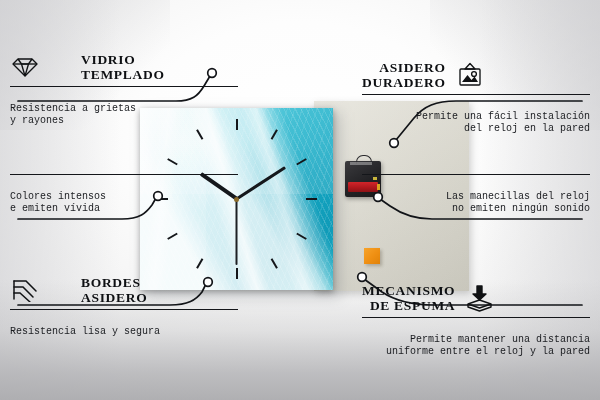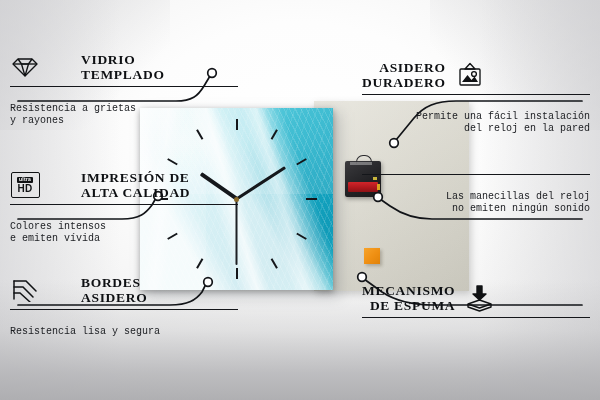--- a/index.html
+++ b/index.html
@@ -302,30 +302,20 @@
       </span>
       <span class="feat-title">VIDRIO
 TEMPLADO</span>
     </div>
     <div class="feat-rule"></div>
     <div class="feat-sub">Resistencia a grietas
 y rayones</div>
   </div>
 
   <div class="feat feat-left" style="top:170px">
-    <div class="feat-head">
-      <span class="feat-icon">
-        <span class="hd-badge">
-          <span class="hd-top">ultra</span>
-          <span class="hd-main">HD</span>
-        </span>
-      </span>
-      <span class="feat-title">IMPRESIÓN DE
-ALTA CALIDAD</span>
-    </div>
     <div class="feat-rule"></div>
     <div class="feat-sub">Colores intensos
 e emiten vívida</div>
   </div>
 
   <div class="feat feat-left" style="top:275px">
     <div class="feat-head">
       <span class="feat-icon">
         <svg width="26" height="24" viewBox="0 0 26 24" fill="none" stroke="#101214" stroke-width="1.5" stroke-linecap="round">
           <path d="M2 3 L14 3 L24 13"></path>
@@ -371,15 +361,17 @@
 DE ESPUMA</span>
       <span class="feat-icon">
         <svg width="27" height="27" viewBox="0 0 27 27" fill="none" stroke="#101214" stroke-width="1.4" stroke-linejoin="round">
           <path d="M11 1 H16 V9 H20 L13.5 15 L7 9 H11 Z" fill="#101214" stroke="#101214"></path>
           <path d="M13.5 15 L25 19 L13.5 23 L2 19 Z"></path>
           <path d="M2 19 V22 L13.5 26 L25 22 V19"></path>
         </svg>
       </span>
     </div>
     <div class="feat-rule"></div>
+    <div class="feat-sub">Permite mantener una distancia
+uniforme entre el reloj y la pared</div>
   </div>
 
 </div>
 
 </body></html>

